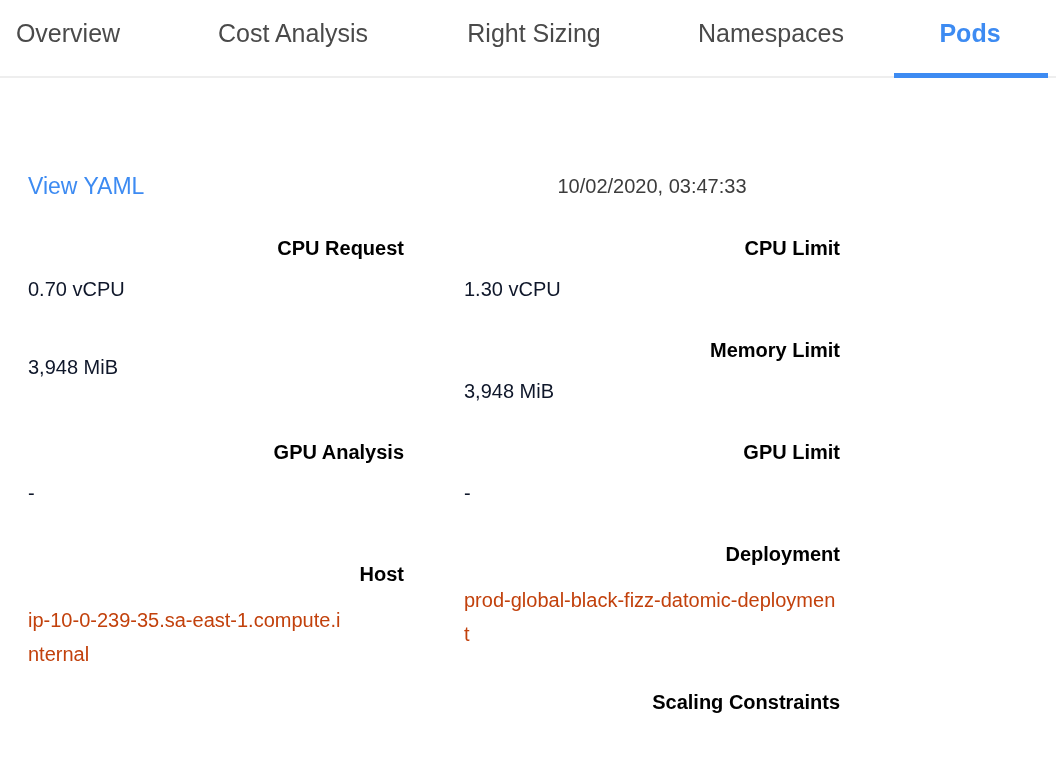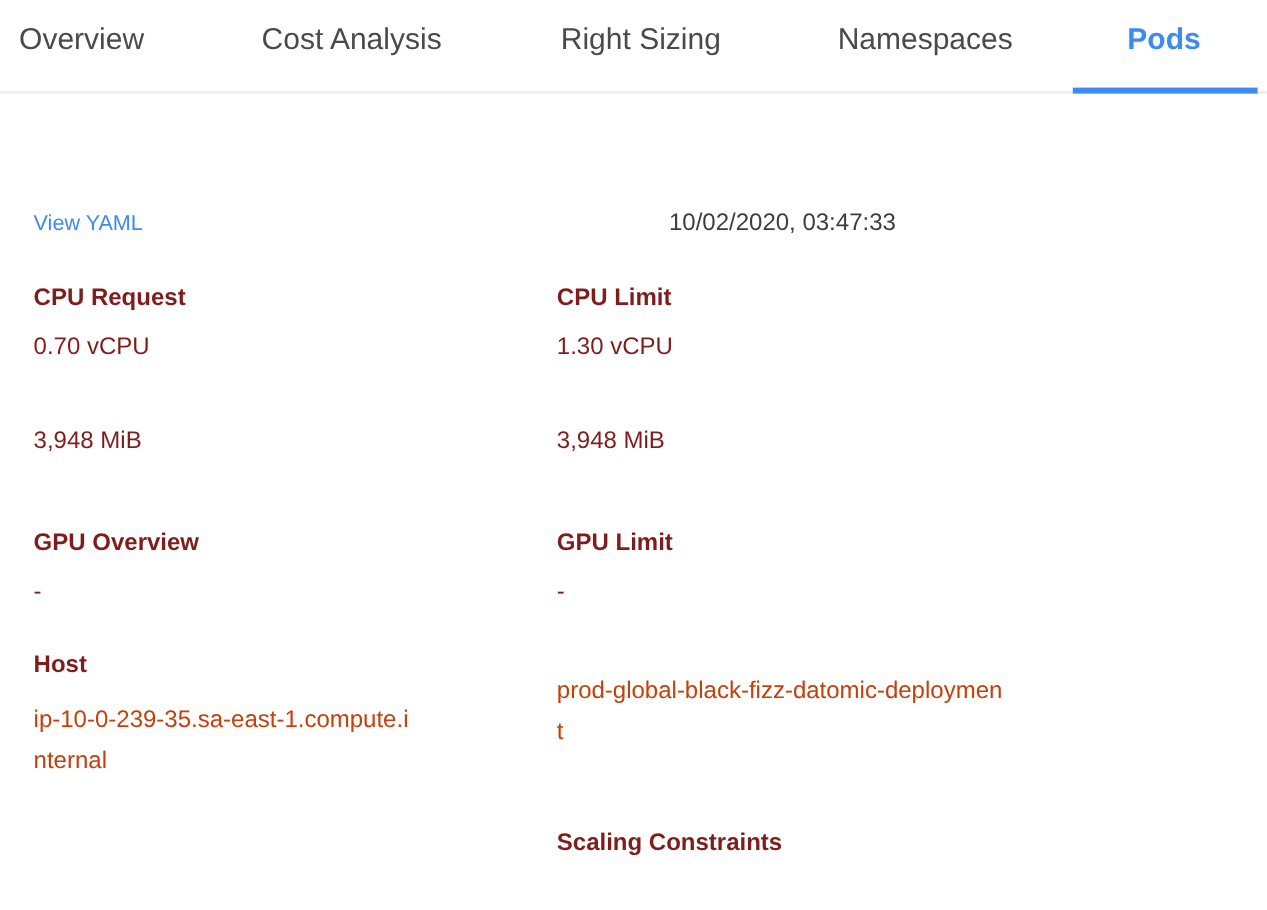--- a/index.html
+++ b/index.html
@@ -59,39 +59,40 @@
     width: 376px;
   }
   .col-left  { left: 28px; }
   .col-right { left: 464px; }
 
   .field { position: absolute; left: 0; width: 376px; }
 
   .field-label {
     font-size: 20px;
     font-weight: bold;
-    color: #7f1d1d;
+    color: #000000;
     line-height: 24px;
     white-space: nowrap;
+    text-align: right;
   }
   .field-value {
     font-size: 20px;
     font-weight: normal;
-    color: #7f1d1d;
+    color: #0f172a;
     line-height: 24px;
     margin-top: 17px;
   }
   .field-value.link {
     color: #c2410c;
     cursor: pointer;
     word-break: break-all;
     line-height: 34px;
   }
   .standalone-link {
-    font-size: 18px;
+    font-size: 23px;
     color: #3d8bf2;
     cursor: pointer;
     line-height: 24px;
     white-space: nowrap;
   }
   .plain-text {
     font-size: 20px;
     color: #3c3c3c;
     line-height: 24px;
     white-space: nowrap;
@@ -121,52 +122,54 @@
     <div class="field" style="top:158px">
       <div class="field-label">CPU Request</div>
       <div class="field-value">0.70 vCPU</div>
     </div>
 
     <div class="field" style="top:260px">
       <div class="field-value">3,948 MiB</div>
     </div>
 
     <div class="field" style="top:362px">
-      <div class="field-label">GPU Overview</div>
+      <div class="field-label">GPU Analysis</div>
       <div class="field-value">-</div>
     </div>
 
-    <div class="field" style="top:464px">
+    <div class="field" style="top:484px">
       <div class="field-label">Host</div>
       <div class="field-value link" style="width:322px">ip-10-0-239-35.sa-east-1.compute.internal</div>
     </div>
 
   </div>
 
   <div class="col col-right">
 
     <div class="field" style="top:96px">
       <div class="plain-text">10/02/2020, 03:47:33</div>
     </div>
 
     <div class="field" style="top:158px">
       <div class="field-label">CPU Limit</div>
       <div class="field-value">1.30 vCPU</div>
     </div>
 
     <div class="field" style="top:260px">
+      <div class="field-label">Memory Limit</div>
       <div class="field-value">3,948 MiB</div>
     </div>
 
     <div class="field" style="top:362px">
       <div class="field-label">GPU Limit</div>
       <div class="field-value">-</div>
     </div>
 
     <div class="field" style="top:464px">
+      <div class="field-label">Deployment</div>
       <div class="field-value link" style="width:376px">prod-global-black-fizz-datomic-deployment</div>
     </div>
 
     <div class="field" style="top:612px">
       <div class="field-label">Scaling Constraints</div>
 
     </div>
 
   </div>
 

